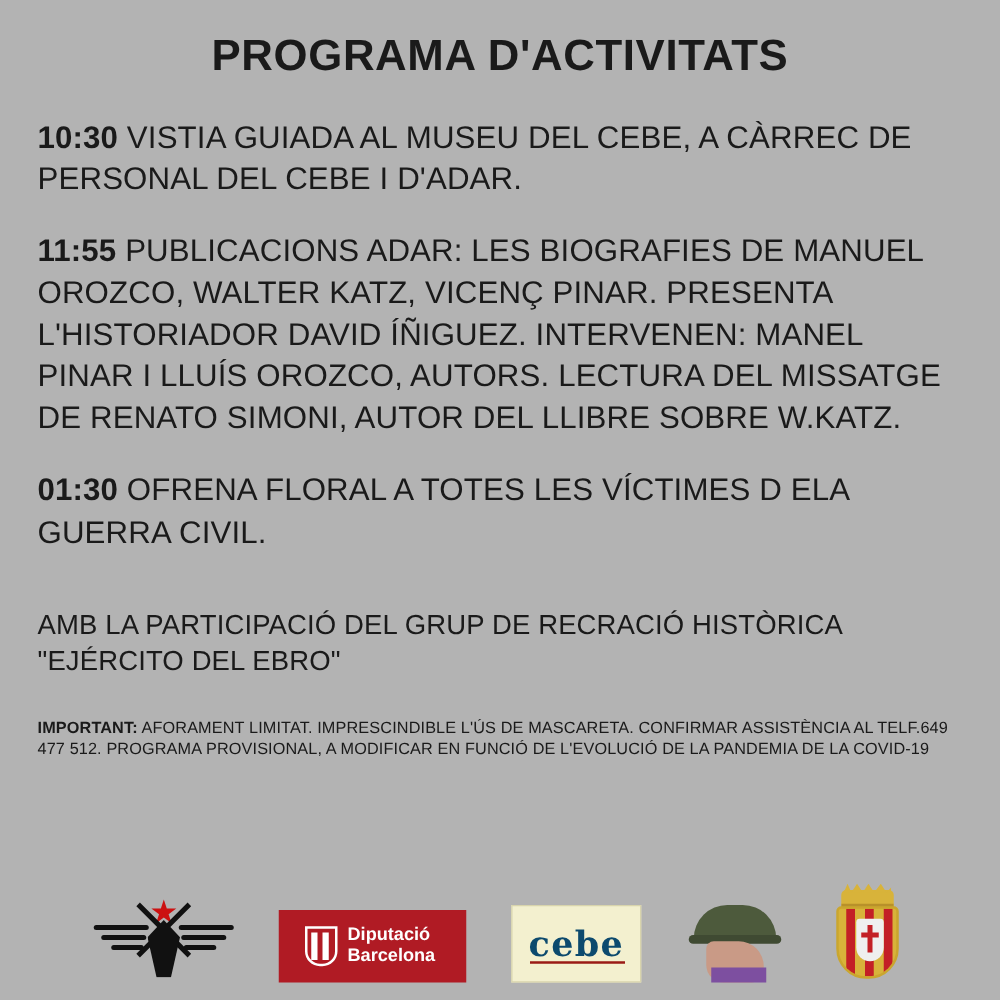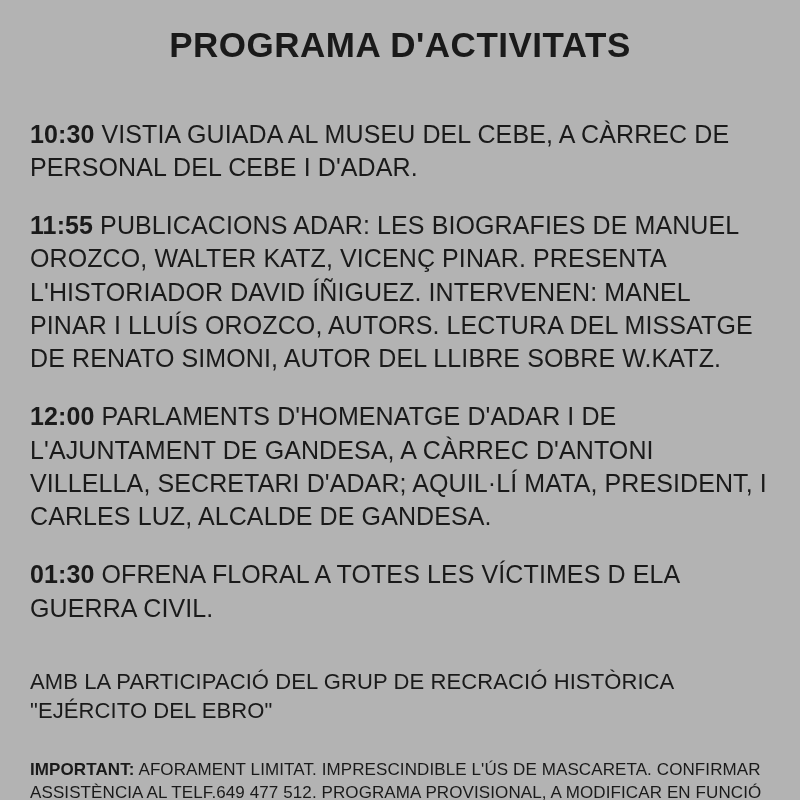--- a/index.html
+++ b/index.html
@@ -20,21 +20,21 @@
     box-sizing: border-box;
     padding: 26px 30px 0 30px;
     display: flex;
     flex-direction: column;
   }
   .title {
     text-align: center;
     font-size: 35px;
     font-weight: bold;
     letter-spacing: 0.5px;
-    margin: 0 0 28px 0;
+    margin: 0 0 4px 0;
     line-height: 1.1;
   }
   .entries {
     flex: 0 0 auto;
   }
   .entry {
     font-size: 25px;
     line-height: 1.33;
     margin-bottom: 20px;
     letter-spacing: 0.1px;
@@ -42,21 +42,21 @@
   .entry .time {
     font-weight: bold;
   }
   .note {
     font-size: 22px;
     line-height: 1.35;
     margin-bottom: 16px;
     letter-spacing: 0.1px;
   }
   .important {
-    font-size: 17px;
+    font-size: 13px;
     line-height: 1.32;
     letter-spacing: 0.1px;
     margin-bottom: 6px;
   }
   .important .lead {
     font-weight: bold;
   }
   .logos {
     margin-top: auto;
     display: flex;
@@ -318,21 +318,20 @@
 <div class="page">
 
   <h1 class="title">PROGRAMA D'ACTIVITATS</h1>
 
   <div class="entries">
 
     <p class="entry"><span class="time">10:30</span><span> VISTIA GUIADA AL MUSEU DEL CEBE, A CÀRREC DE PERSONAL DEL CEBE I D'ADAR.</span></p>
 
     <p class="entry"><span class="time">11:55</span><span> PUBLICACIONS ADAR: LES BIOGRAFIES DE MANUEL OROZCO, WALTER KATZ, VICENÇ PINAR. PRESENTA L'HISTORIADOR DAVID ÍÑIGUEZ. INTERVENEN: MANEL PINAR I LLUÍS OROZCO, AUTORS. LECTURA DEL MISSATGE DE RENATO SIMONI, AUTOR DEL LLIBRE SOBRE W.KATZ.</span></p>
 
-    <p class="entry"><span class="time">12:00</span><span> PARLAMENTS D'HOMENATGE D'ADAR I DE L'AJUNTAMENT DE GANDESA, A CÀRREC D'ANTONI VILLELLA, SECRETARI D'ADAR; AQUIL·LÍ MATA, PRESIDENT, I CARLES LUZ, ALCALDE DE GANDESA.</span></p>
 
     <p class="entry"><span class="time">01:30</span><span> OFRENA FLORAL A TOTES LES VÍCTIMES D ELA GUERRA CIVIL.</span></p>
 
   </div>
 
   <p class="note">AMB LA PARTICIPACIÓ DEL GRUP DE RECRACIÓ HISTÒRICA "EJÉRCITO DEL EBRO"</p>
 
   <p class="important"><span class="lead">IMPORTANT:</span><span> AFORAMENT LIMITAT. IMPRESCINDIBLE L'ÚS DE MASCARETA. CONFIRMAR ASSISTÈNCIA AL TELF.649 477 512. PROGRAMA PROVISIONAL, A MODIFICAR EN FUNCIÓ DE L'EVOLUCIÓ DE LA PANDEMIA DE LA COVID-19</span></p>
 
   <div class="logos">

